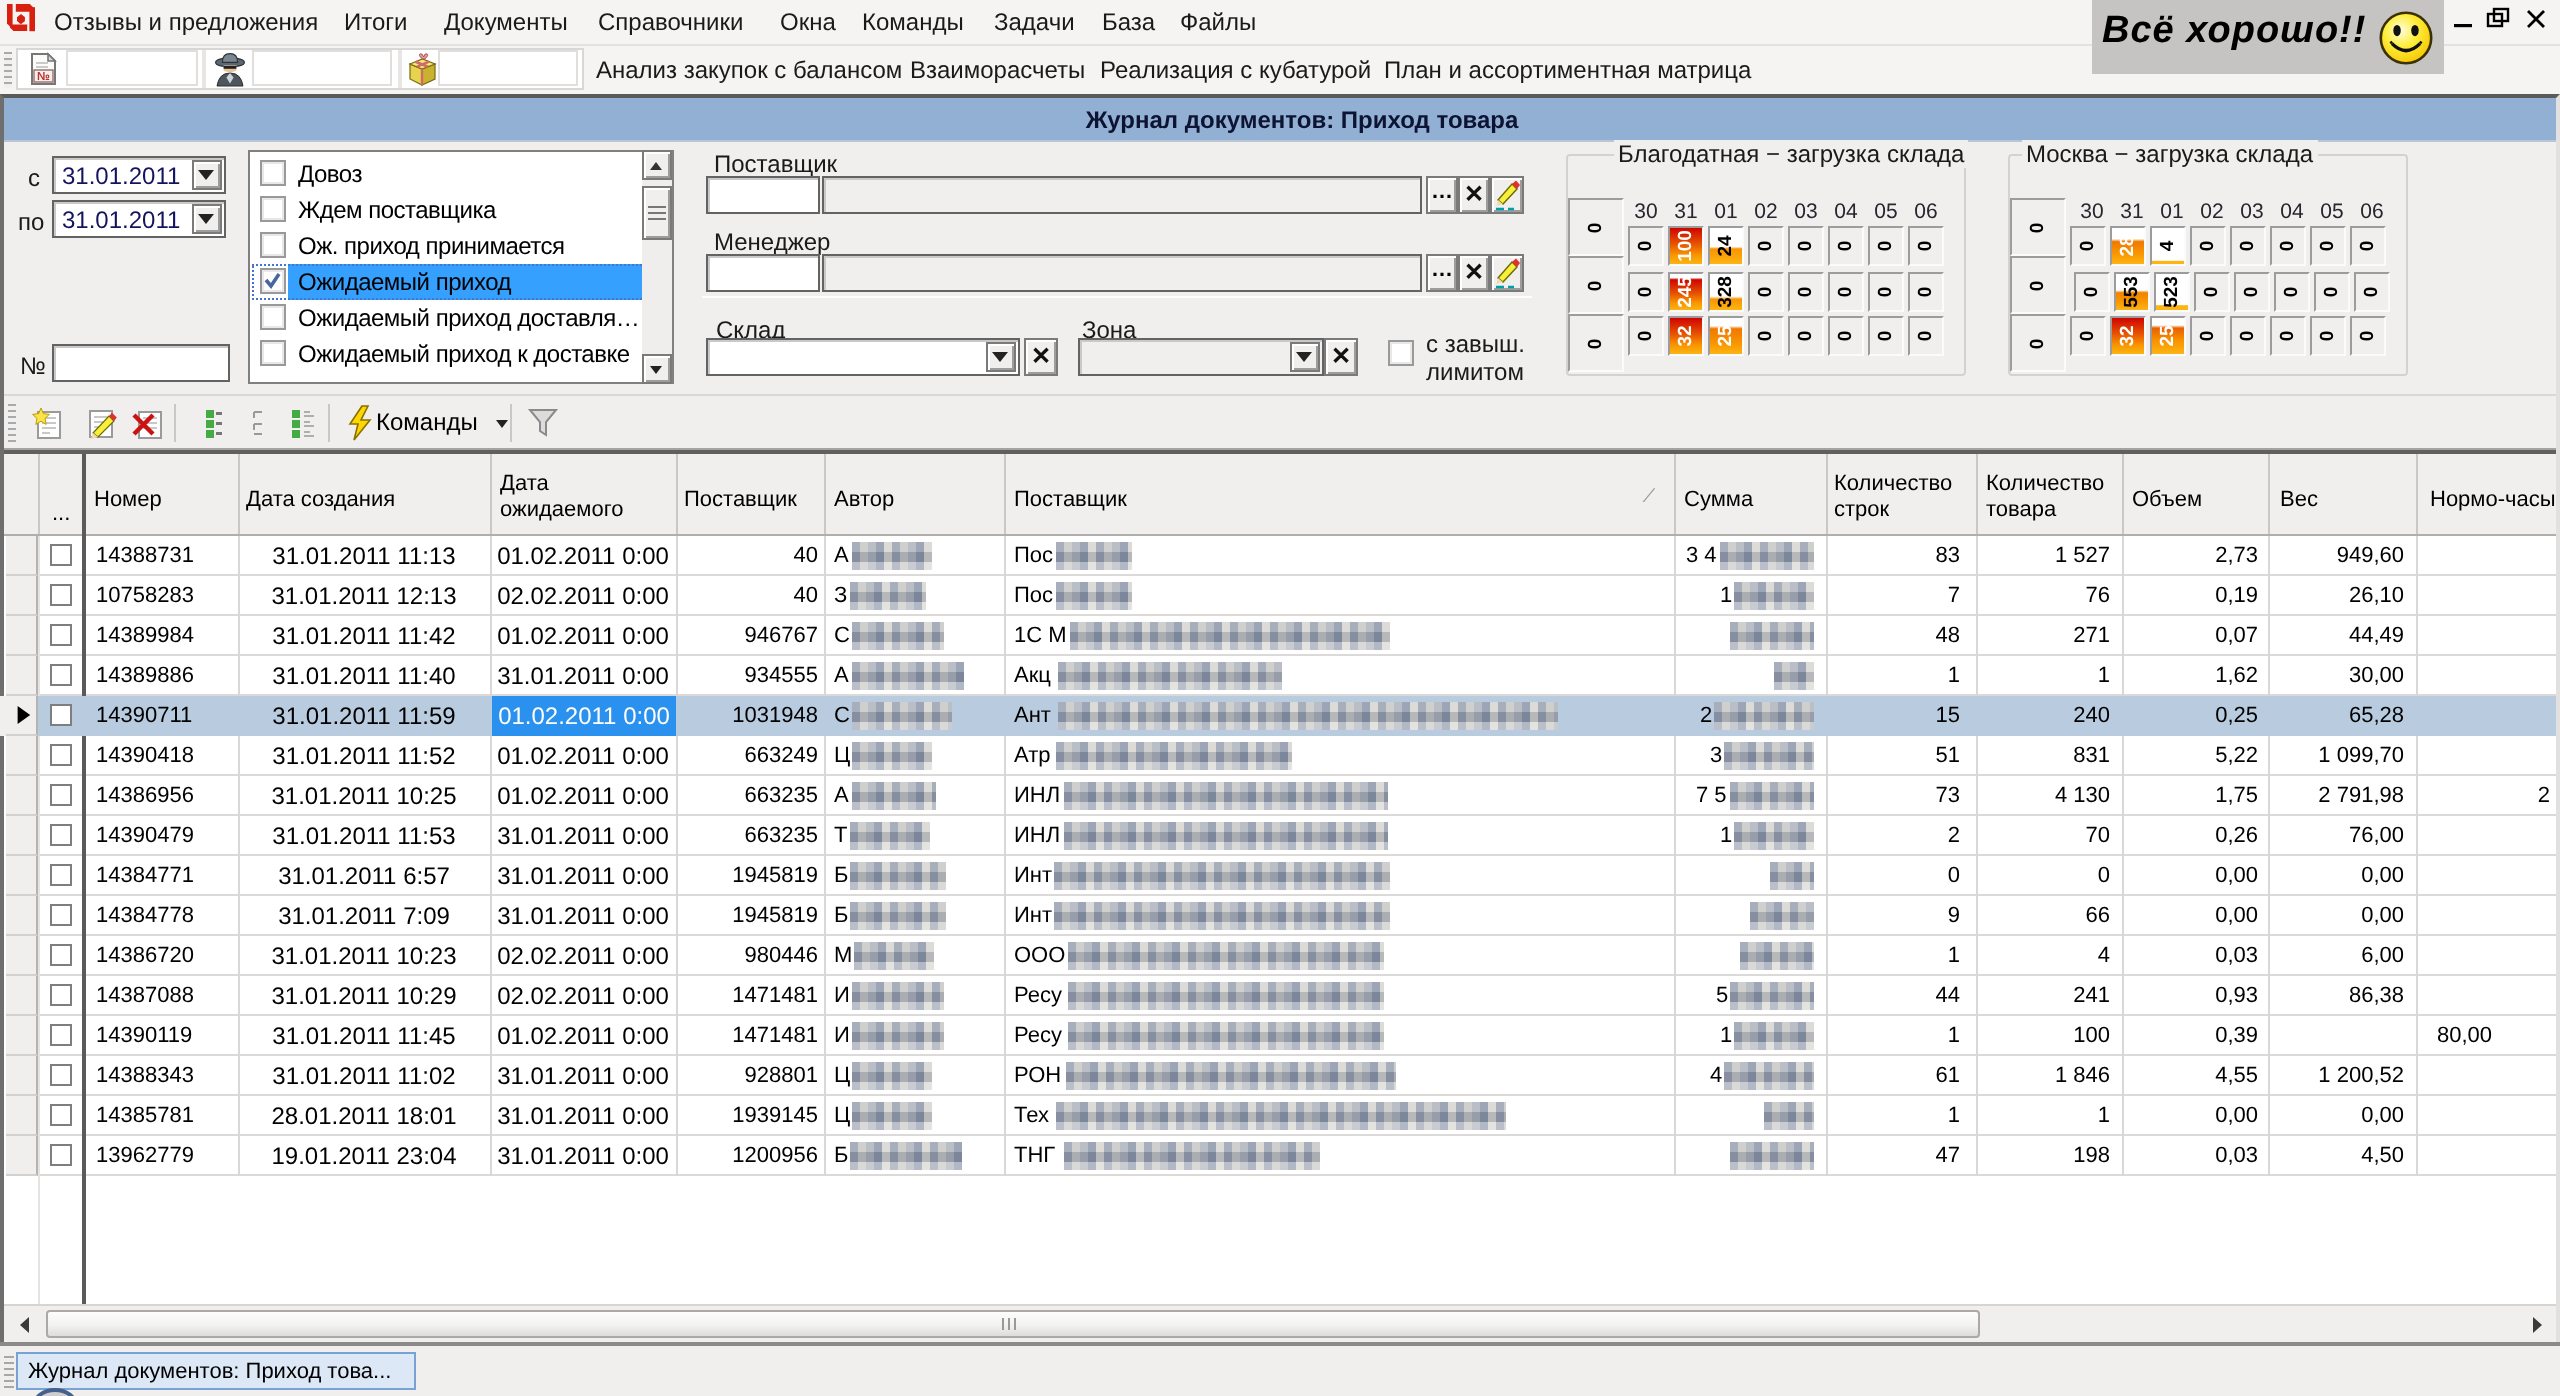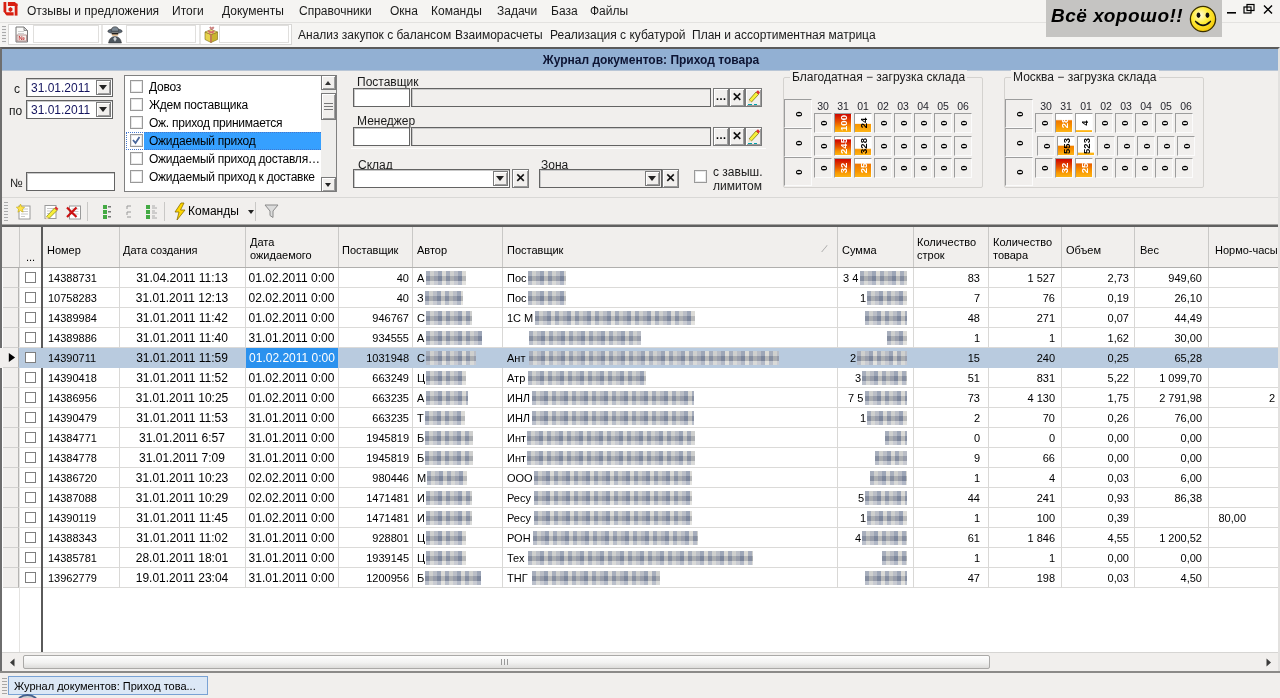--- a/index.html
+++ b/index.html
@@ -212,21 +212,21 @@
     <div class="darr" style="left:494px;top:127px"></div>
     <div class="btn xg" style="left:510px;top:120px;width:17px;height:19px;line-height:17px">✕</div>
     <span class="lbl" style="left:539px;top:109px">Зона</span>
     <div class="inpd" style="left:537px;top:120px;width:123px;height:19px"></div>
     <div class="btn" style="left:643px;top:122px;width:15px;height:15px"></div>
     <div class="darr" style="left:646px;top:127px"></div>
     <div class="btn xg" style="left:660px;top:120px;width:17px;height:19px;line-height:17px">✕</div>
     <div class="lcb" style="left:692px;top:121px"></div>
     <span class="lbl" style="left:711px;top:116px;line-height:14px">с завыш.<br>лимитом</span>
     <div class="gbox" style="left:781px;top:28px;width:200px;height:111px">
-      <span class="gbl" style="left:6px">Благодатная − загрузка склада</span>
+      <span class="gbl" style="left:23px">Благодатная − загрузка склада</span>
     </div>
     <div class="cell" style="left:782px;top:50px;width:28px;height:29px">
       <span class="rot">0</span>
     </div>
     <div class="cell" style="left:782px;top:79px;width:28px;height:29px">
       <span class="rot">0</span>
     </div>
     <div class="cell" style="left:782px;top:108px;width:28px;height:29px">
       <span class="rot">0</span>
     </div>
@@ -508,21 +508,21 @@
 <div class="vl" style="left:988px;top:268px;height:320px"></div>
 <div class="vl" style="left:1061px;top:268px;height:320px"></div>
 <div class="vl" style="left:1134px;top:268px;height:320px"></div>
 <div class="vl" style="left:1208px;top:268px;height:320px"></div>
 <div class="abs" style="left:41px;top:227px;width:2px;height:425px;background:#5a5a5a"></div>
 <div class="abs" style="left:19px;top:268px;width:1px;height:384px;background:#e4e3e1"></div>
 <div class="row" style="top:268px">
     <div class="ind"></div>
     <span class="cb"></span>
     <span class="c" style="left:48px;width:68px">14388731</span>
-    <span class="c ctr dt" style="left:119px;width:126px">31.04.2011 11:13</span>
+    <span class="c ctr dt" style="left:119px;width:126px">31.01.2011 11:13</span>
     <span class="c ctr dt" style="left:245px;width:93px">01.02.2011 0:00</span>
     <span class="c rt" style="left:341px;width:68px">40</span>
     <span class="c" style="left:417px;width:84px">А</span>
     <span class="bl" style="left:426px;width:40px"></span>
     <span class="c" style="left:507px;width:328px">Пос</span>
     <span class="bl" style="left:528px;width:38px"></span>
     <span class="c" style="left:843px;width:17px">3 4</span>
     <span class="bl" style="left:860px;width:47px"></span>
     <span class="c rt" style="left:913px;width:67px">83</span>
     <span class="c rt" style="left:985px;width:70px">1 527</span>
@@ -569,20 +569,21 @@
   </div>
 <div class="row" style="top:328px">
     <div class="ind"></div>
     <span class="cb"></span>
     <span class="c" style="left:48px;width:68px">14389886</span>
     <span class="c ctr dt" style="left:119px;width:126px">31.01.2011 11:40</span>
     <span class="c ctr dt" style="left:245px;width:93px">31.01.2011 0:00</span>
     <span class="c rt" style="left:341px;width:68px">934555</span>
     <span class="c" style="left:417px;width:84px">А</span>
     <span class="bl" style="left:426px;width:56px"></span>
+    <span class="c" style="left:507px;width:328px">Акц</span>
     <span class="bl" style="left:529px;width:112px"></span>
     <span class="bl" style="left:887px;width:20px"></span>
     <span class="c rt" style="left:913px;width:67px">1</span>
     <span class="c rt" style="left:985px;width:70px">1</span>
     <span class="c rt" style="left:1060px;width:69px">1,62</span>
     <span class="c rt" style="left:1133px;width:69px">30,00</span>
     <span class="c rt" style="left:1204px;width:71px"></span>
   </div>
 <div class="row sel" style="top:348px">
     <div class="ind">

